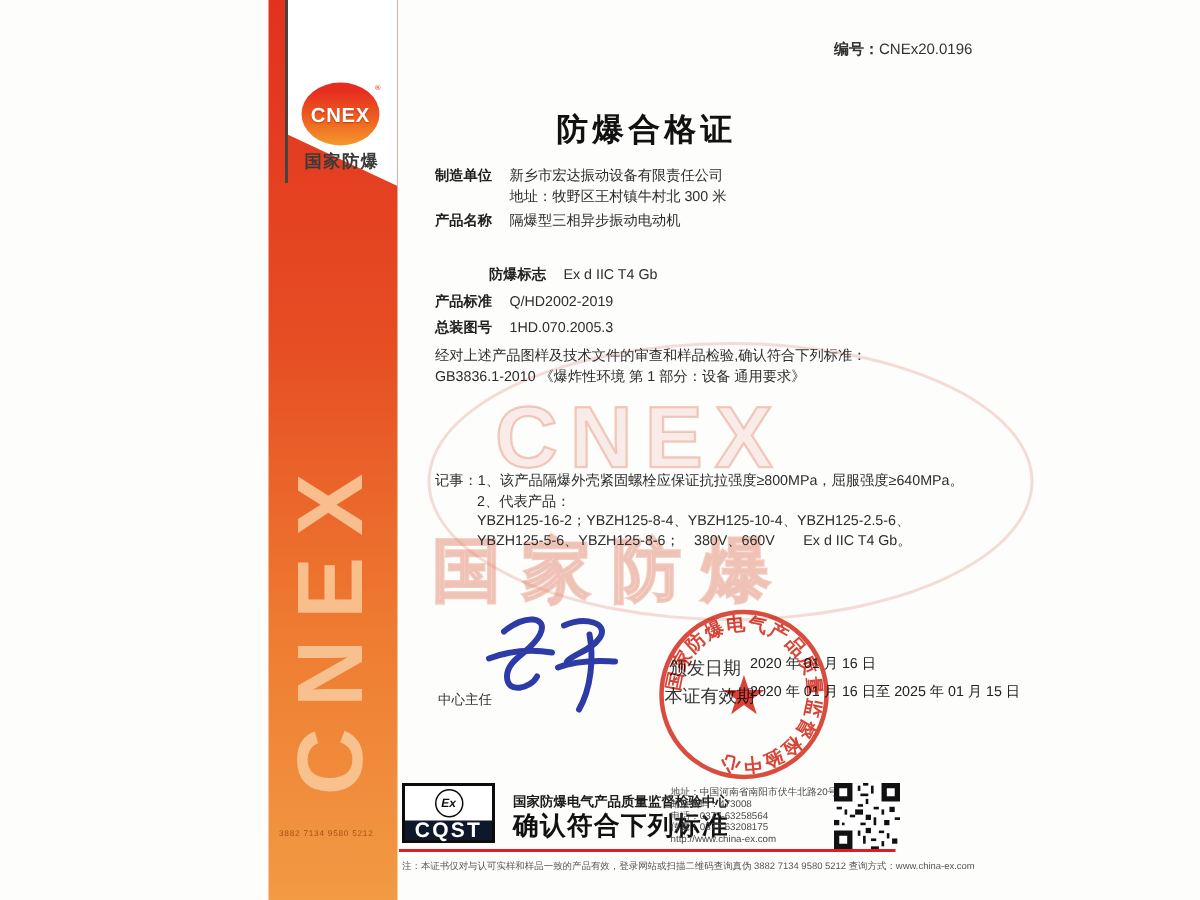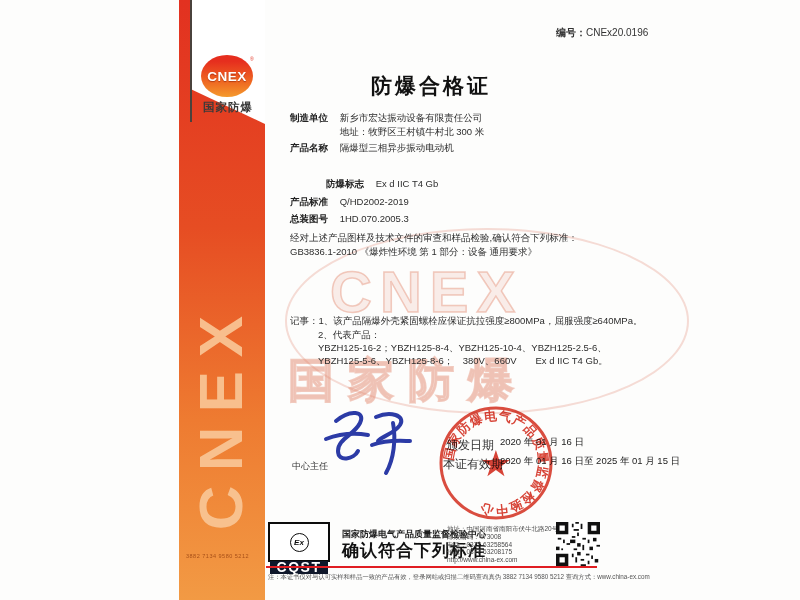--- a/index.html
+++ b/index.html
@@ -46,21 +46,21 @@
   
   .sig-label{position:absolute;left:292px;top:460px;font-size:9px;color:#333;}
   .sig-svg{position:absolute;left:316px;top:403px;}
   .date-lbl{position:absolute;font-size:12px;color:#333;}
   .date-val{position:absolute;font-size:9.5px;color:#222;}
   .seal-svg{position:absolute;left:435px;top:402px;mix-blend-mode:multiply;}
 
   
   .excost{position:absolute;left:268px;top:522px;width:62px;height:40px;
           border:2px solid #0c0c0c;background:#fff;box-sizing:border-box;}
-  .ex-top{height:37px;display:flex;align-items:center;justify-content:center;}
+  .ex-top{height:23px;display:flex;align-items:center;justify-content:center;}
   .ex-circle{width:17px;height:17px;border:1.5px solid #0c0c0c;border-radius:50%;
              font-size:8px;font-weight:bold;font-style:italic;color:#0c0c0c;
              display:flex;align-items:center;justify-content:center;}
   .ex-bot{height:13px;background:#0f172a;color:#fff;font-size:14px;font-weight:bold;
           letter-spacing:1.5px;text-align:center;line-height:13px;}
   .ctr-small{position:absolute;left:342px;top:528px;font-size:9px;font-weight:bold;color:#1d1d1d;}
   .ctr-large{position:absolute;left:342px;top:539px;font-size:17px;font-weight:bold;
              letter-spacing:1px;color:#111;}
   .contact{position:absolute;left:447px;top:525px;font-size:6.5px;line-height:7.8px;color:#4a4a4a;}
   .qr-svg{position:absolute;left:556px;top:522px;}

